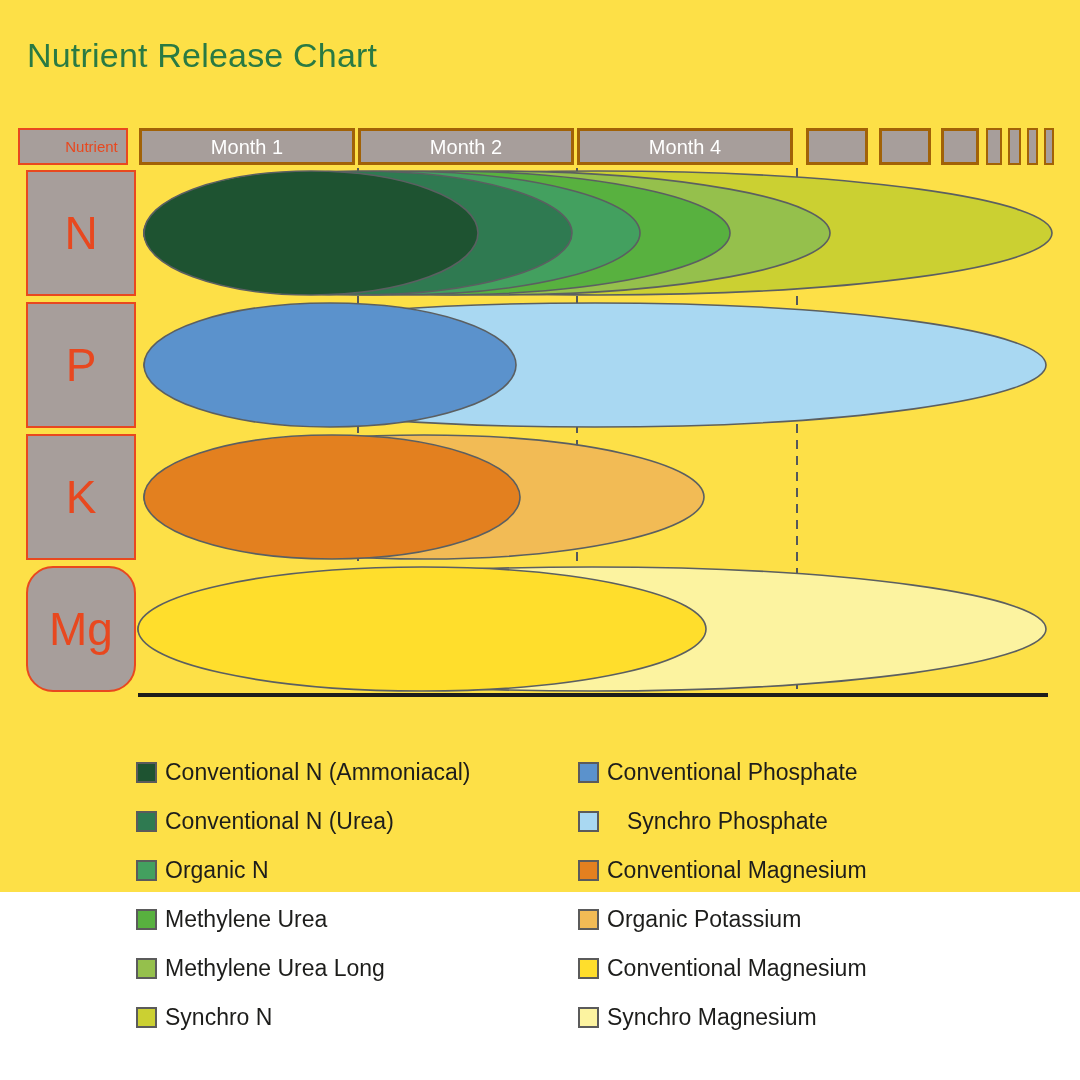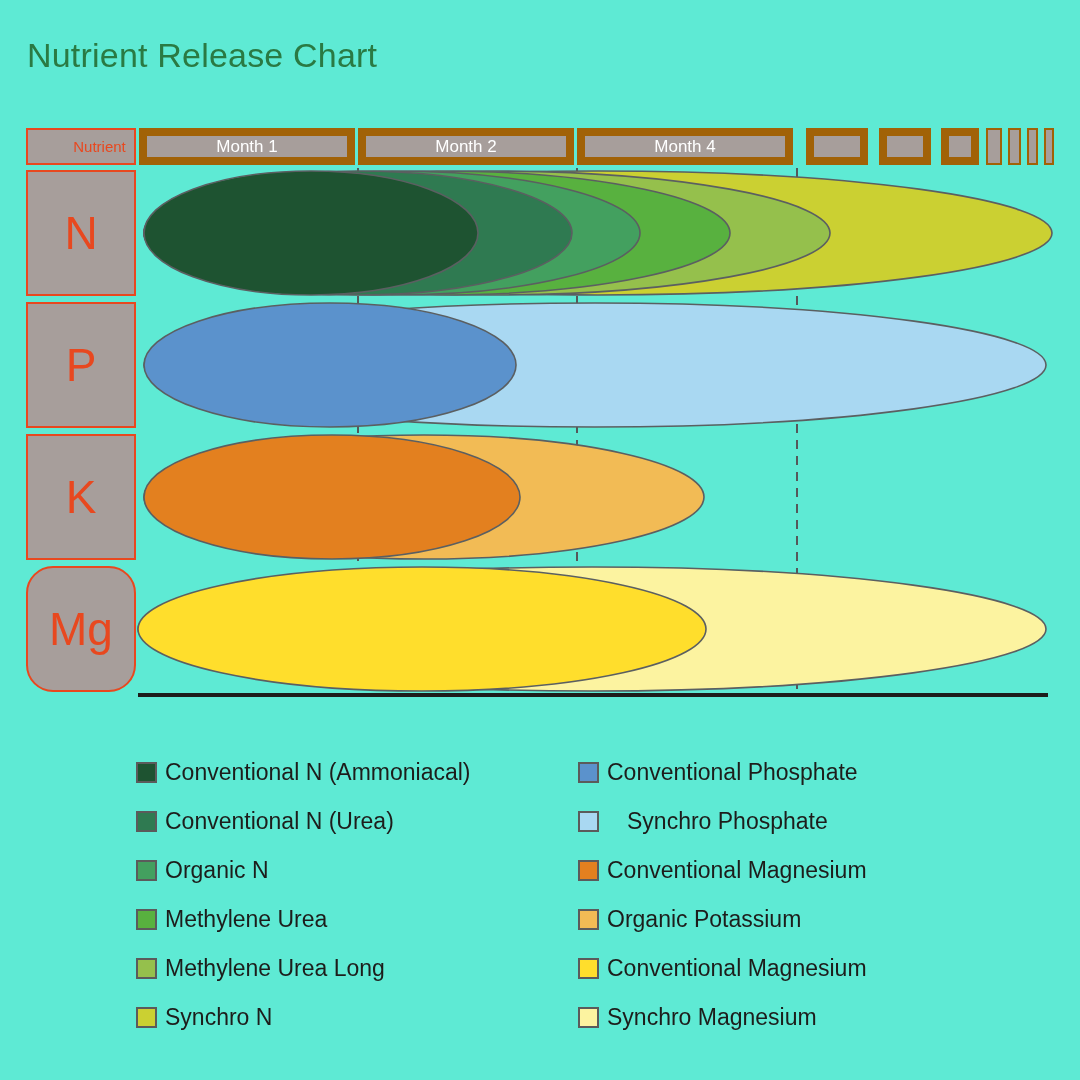--- a/index.html
+++ b/index.html
@@ -11,22 +11,22 @@
   body {
     width: 1080px;
     height: 1080px;
     overflow: hidden;
     font-family: "Liberation Sans", sans-serif;
     -webkit-font-smoothing: antialiased;
   }
   #stage {
     position: relative;
     width: 1080px;
-    height: 1080px;
-    background: #5eead4;
+    height: 892px;
+    background: #fde047;
   }
 
   
   #chart-title {
     position: absolute;
     left: 27px;
     top: 34px;
     font-size: 34px;
     font-weight: 400;
     color: #2a7a43;
@@ -35,26 +35,26 @@
     line-height: 42px;
   }
 
   
   .hdr-cell {
     position: absolute;
     top: 128px;
     height: 37px;
     box-sizing: border-box;
     background: #a79e9b;
-    border: 8px solid #a16207;
+    border: 3px solid #a16207;
     display: flex;
     align-items: center;
     justify-content: center;
     color: #ffffff;
-    font-size: 17px;
+    font-size: 20px;
     line-height: 1;
     white-space: nowrap;
     overflow: hidden;
   }
   .hdr-cell.nutrient {
     border-color: #e8481f;
     color: #e8481f;
     font-size: 15px;
     border-width: 2px;
     background: #a79e9b;
@@ -122,21 +122,21 @@
   }
 </style>
 </head>
 <body>
 
 <div id="stage">
 
   <div id="chart-title">Nutrient Release Chart</div>
 
   <div id="header-row">
-      <div class="hdr-cell nutrient" style="left: 26px; width: 110px; padding-left: 37px;">Nutrient</div>
+      <div class="hdr-cell nutrient" style="left: 18px; width: 110px; padding-left: 37px;">Nutrient</div>
       <div class="hdr-cell" style="left: 139px; width: 216px;">Month 1</div>
       <div class="hdr-cell" style="left: 358px; width: 216px;">Month 2</div>
       <div class="hdr-cell" style="left: 577px; width: 216px;">Month 4</div>
       <div class="hdr-cell" style="left: 806px; width: 62px;"></div>
       <div class="hdr-cell" style="left: 879px; width: 52px;"></div>
       <div class="hdr-cell" style="left: 941px; width: 38px;"></div>
       <div class="hdr-cell" style="left: 986px; width: 16px; border-width: 2px;"></div>
       <div class="hdr-cell" style="left: 1008px; width: 13px; border-width: 2px;"></div>
       <div class="hdr-cell" style="left: 1027px; width: 11px; border-width: 2px;"></div>
       <div class="hdr-cell" style="left: 1044px; width: 10px; border-width: 2px;"></div>

